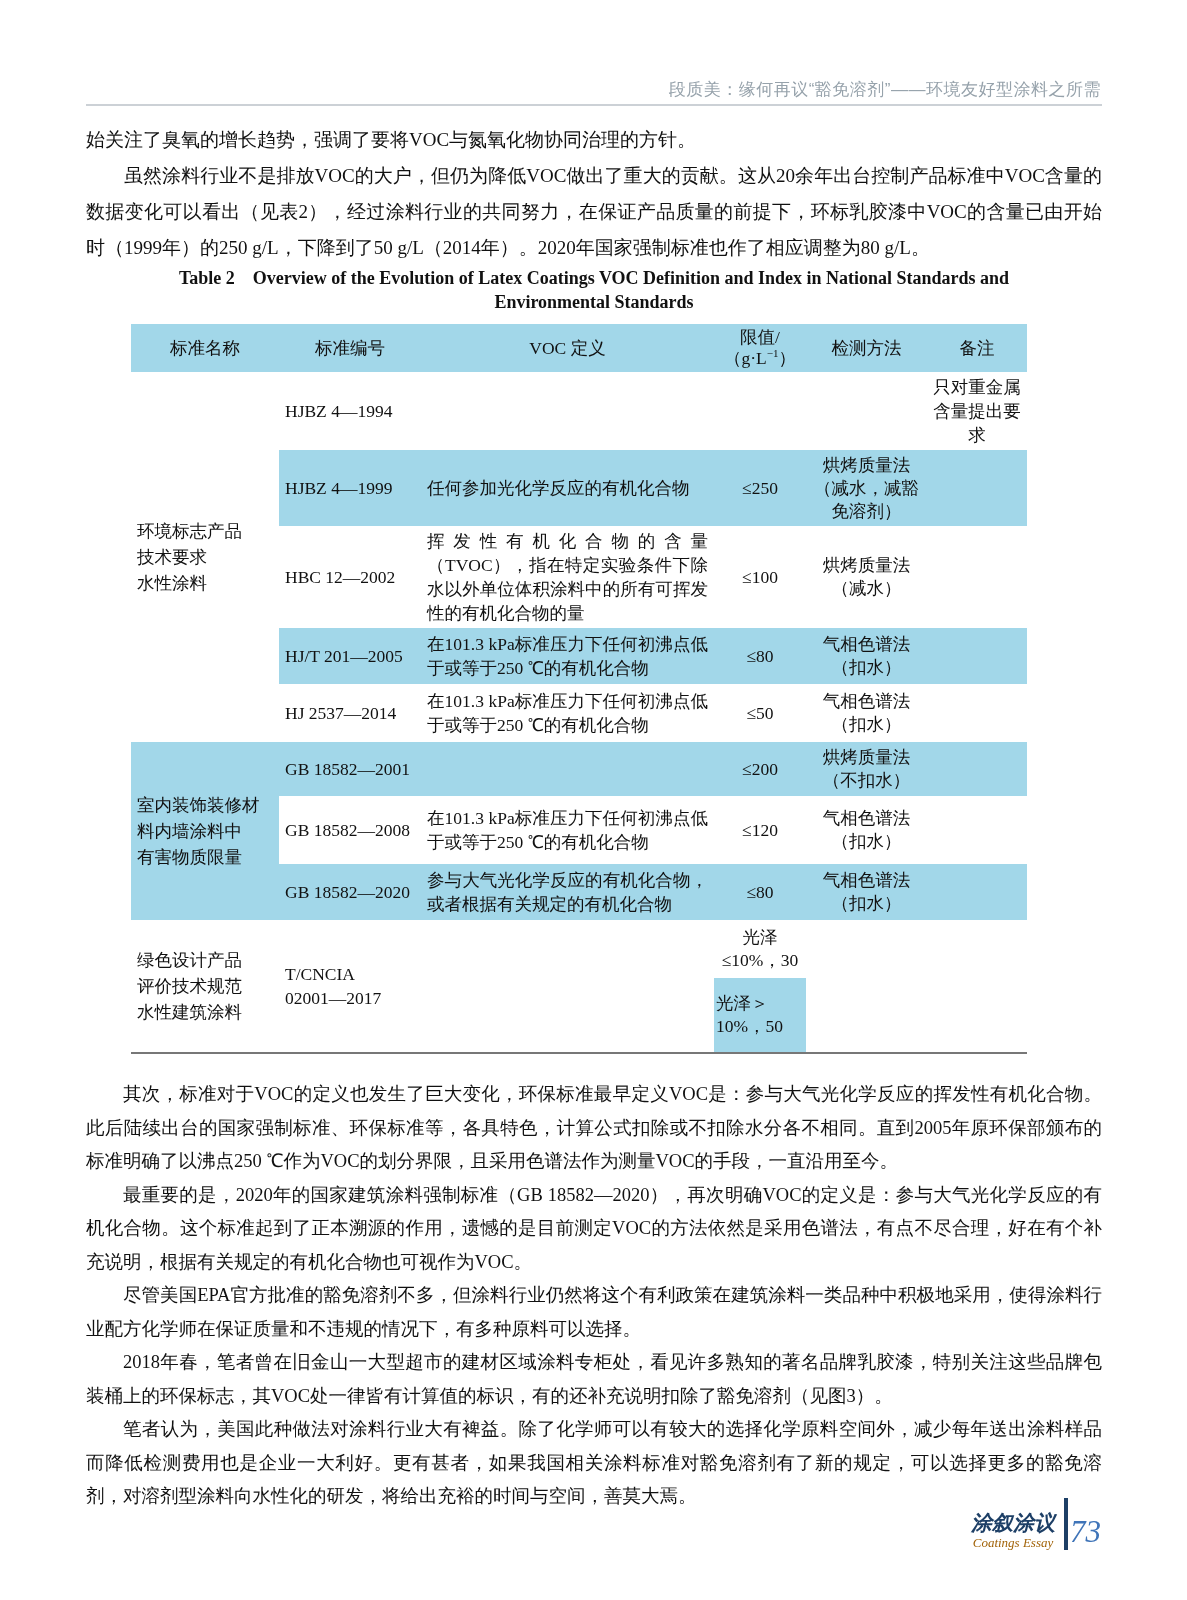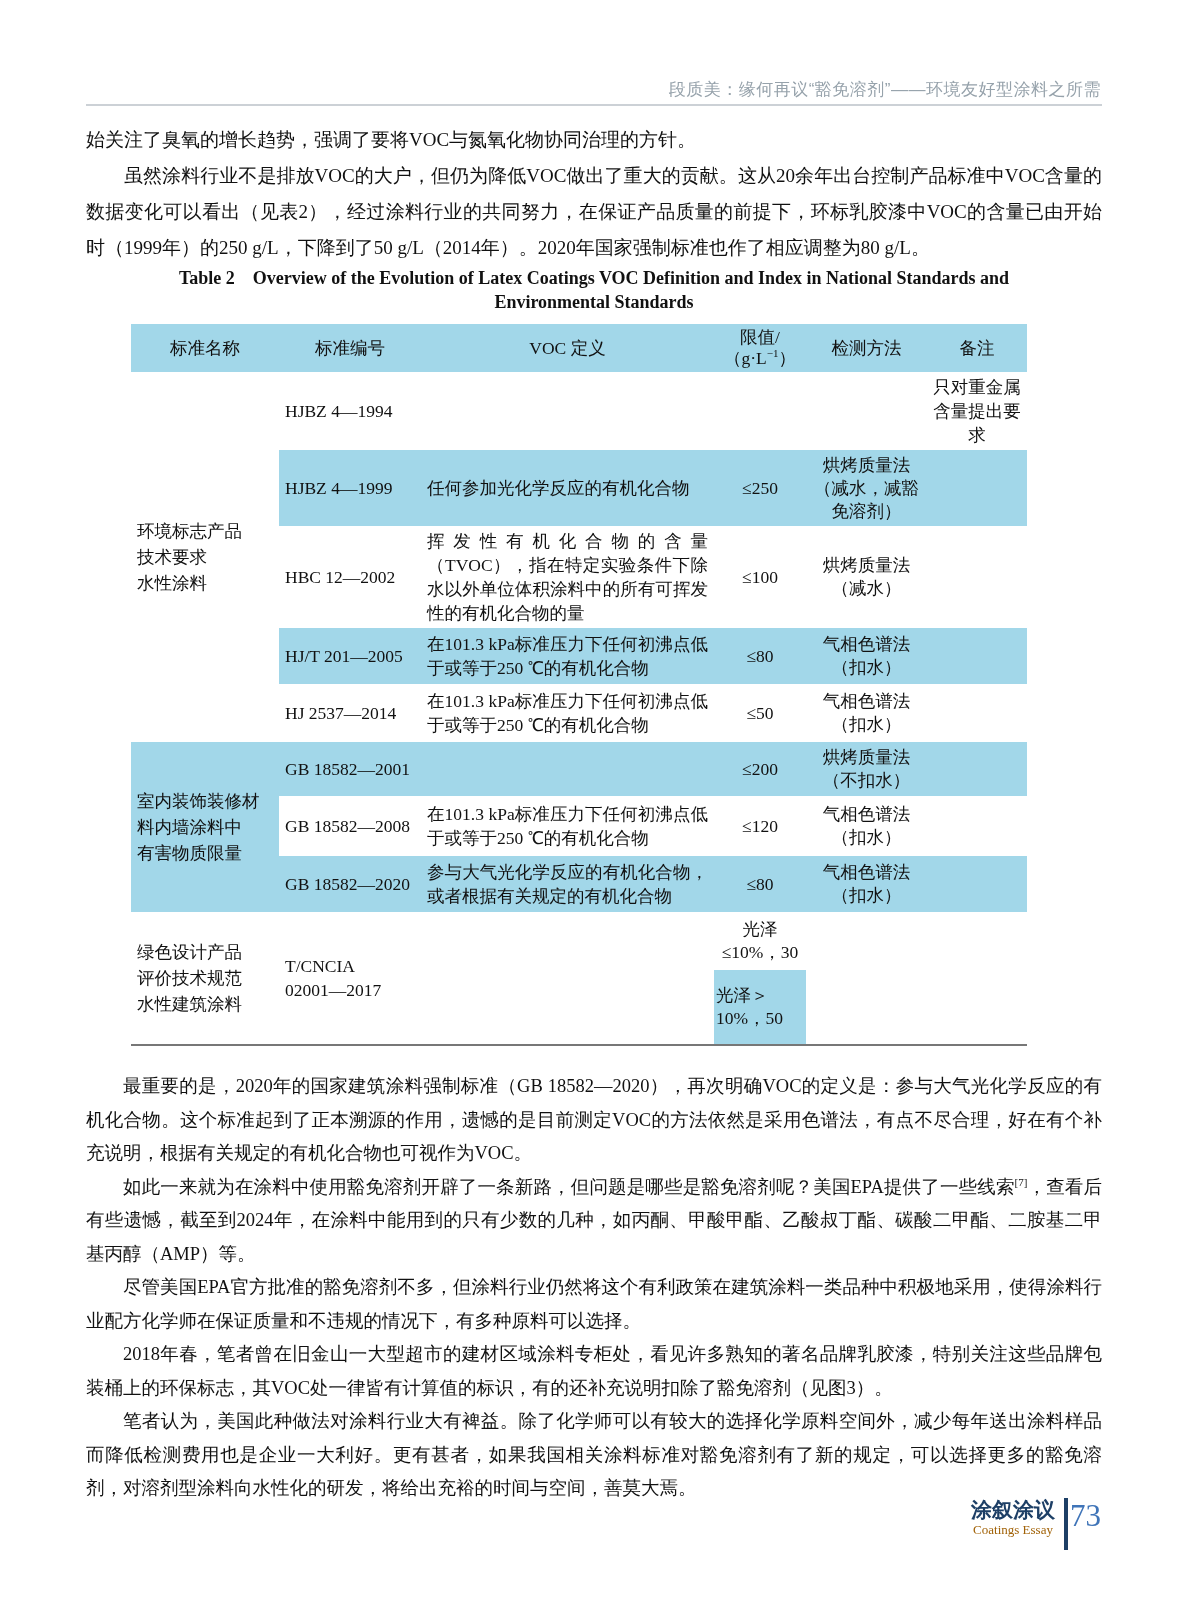--- a/index.html
+++ b/index.html
@@ -59,21 +59,21 @@
   .limit-stack{padding:0 !important;height:100%;}
   .limit-top{padding:6px 2px 4px;text-align:center;white-space:pre-line;line-height:23px;}
   .limit-bottom{background:#a2d7e9;margin:2px 0 0;padding:14px 2px;text-align:left;white-space:pre-line;line-height:23px;}
   sup{font-size:11px;line-height:0;}
   
   .post{margin-top:24px;}
   .post .para{font-size:18.5px;line-height:33.5px;}
   
   .footer{
     position:absolute;top:1498px;right:86px;
-    display:flex;align-items:flex-start;
+    display:flex;align-items:flex-end;font-style:italic;
   }
   .footer-label{text-align:center;padding-right:9px;}
   .footer-cn{
     font-family:"Liberation Sans", sans-serif;
     font-weight:700;font-size:21px;color:#1d3f66;line-height:24px;
   }
   .footer-en{
     font-family:"Liberation Serif", serif;
     font-size:13px;color:#a16207;line-height:15px;
   }
@@ -173,21 +173,21 @@
             <td class="l pre grp shade" rowspan="3">室内装饰装修材
 料内墙涂料中
 有害物质限量</td>
             <td class="l shade">GB 18582—2001</td>
             <td class="j shade"></td>
             <td class="c shade">≤200</td>
             <td class="c pre shade" style="line-height:23px">烘烤质量法
 （不扣水）</td>
             <td class="c shade"></td>
           </tr>
-          <tr style="height:60px">
+          <tr style="height:68px">
             <td class="l">GB 18582—2008</td>
             <td class="j">在101.3 kPa标准压力下任何初沸点低于或等于250 ℃的有机化合物</td>
             <td class="c">≤120</td>
             <td class="c pre" style="line-height:23px">气相色谱法
 （扣水）</td>
             <td class="c"></td>
           </tr>
           <tr style="height:56px">
             <td class="l shade">GB 18582—2020</td>
             <td class="j shade">参与大气光化学反应的有机化合物，或者根据有关规定的有机化合物</td>
@@ -210,22 +210,22 @@
 10%，50</div>
             </td>
             <td class="c"></td>
             <td class="c"></td>
           </tr>
         </tbody>
       </table>
     </div>
 
     <div class="post">
+      <p class="para indent">其次，标准对于VOC的定义也发生了巨大变化，环保标准最早定义VOC是：参与大气光化学反应的挥发性有机化合物。此后陆续出台的国家强制标准、环保标准等，各具特色，计算公式扣除或不扣除水分各不相同。直到2005年原环保部颁布的标准明确了以沸点250 ℃作为VOC的划分界限，且采用色谱法作为测量VOC的手段，一直沿用至今。</p>
       <p class="para indent">最重要的是，2020年的国家建筑涂料强制标准（GB 18582—2020），再次明确VOC的定义是：参与大气光化学反应的有机化合物。这个标准起到了正本溯源的作用，遗憾的是目前测定VOC的方法依然是采用色谱法，有点不尽合理，好在有个补充说明，根据有关规定的有机化合物也可视作为VOC。</p>
-      <p class="para indent"><span>如此一来就为在涂料中使用豁免溶剂开辟了一条新路，但问题是哪些是豁免溶剂呢？美国EPA提供了一些线索</span><sup>[7]</sup><span>，查看后有些遗憾，截至到2024年，在涂料中能用到的只有少数的几种，如丙酮、甲酸甲酯、乙酸叔丁酯、碳酸二甲酯、二胺基二甲基丙醇（AMP）等。</span></p>
       <p class="para indent">尽管美国EPA官方批准的豁免溶剂不多，但涂料行业仍然将这个有利政策在建筑涂料一类品种中积极地采用，使得涂料行业配方化学师在保证质量和不违规的情况下，有多种原料可以选择。</p>
       <p class="para indent">2018年春，笔者曾在旧金山一大型超市的建材区域涂料专柜处，看见许多熟知的著名品牌乳胶漆，特别关注这些品牌包装桶上的环保标志，其VOC处一律皆有计算值的标识，有的还补充说明扣除了豁免溶剂（见图3）。</p>
       <p class="para indent">笔者认为，美国此种做法对涂料行业大有裨益。除了化学师可以有较大的选择化学原料空间外，减少每年送出涂料样品而降低检测费用也是企业一大利好。更有甚者，如果我国相关涂料标准对豁免溶剂有了新的规定，可以选择更多的豁免溶剂，对溶剂型涂料向水性化的研发，将给出充裕的时间与空间，善莫大焉。</p>
     </div>
 
   </div>
 
   <div class="footer">
     <div class="footer-label">
       <div class="footer-cn">涂叙涂议</div>

